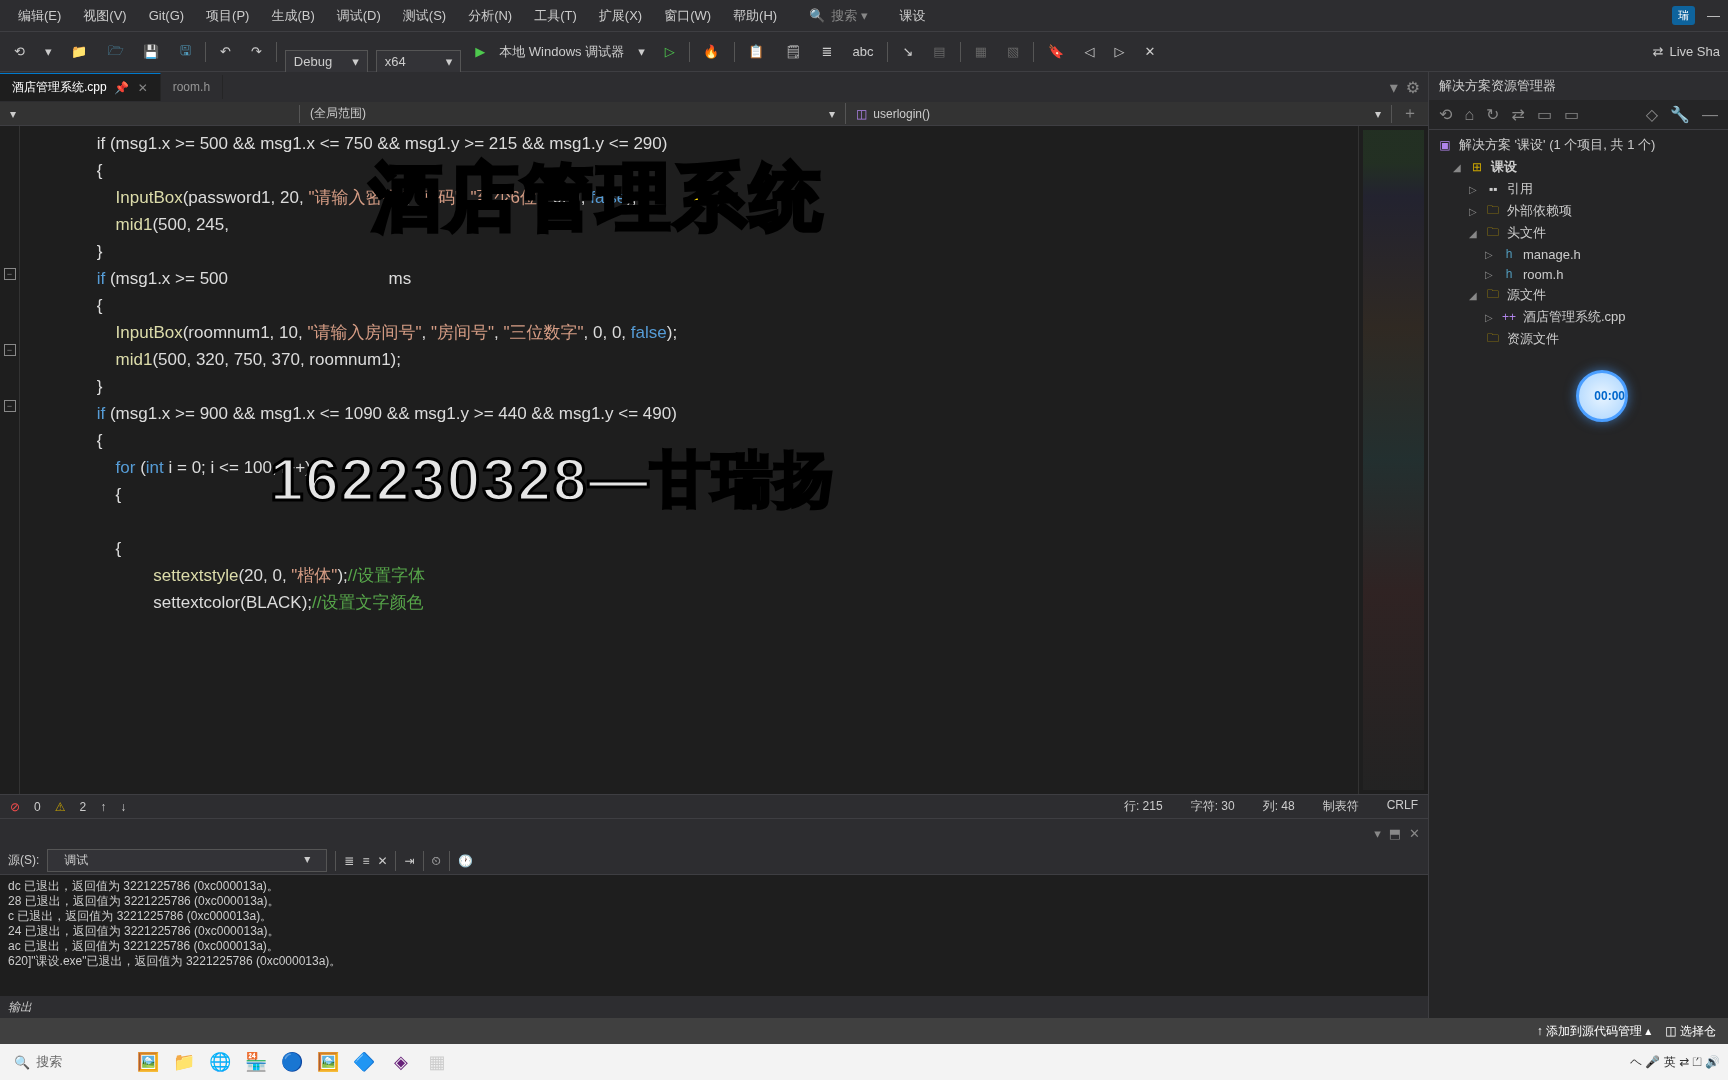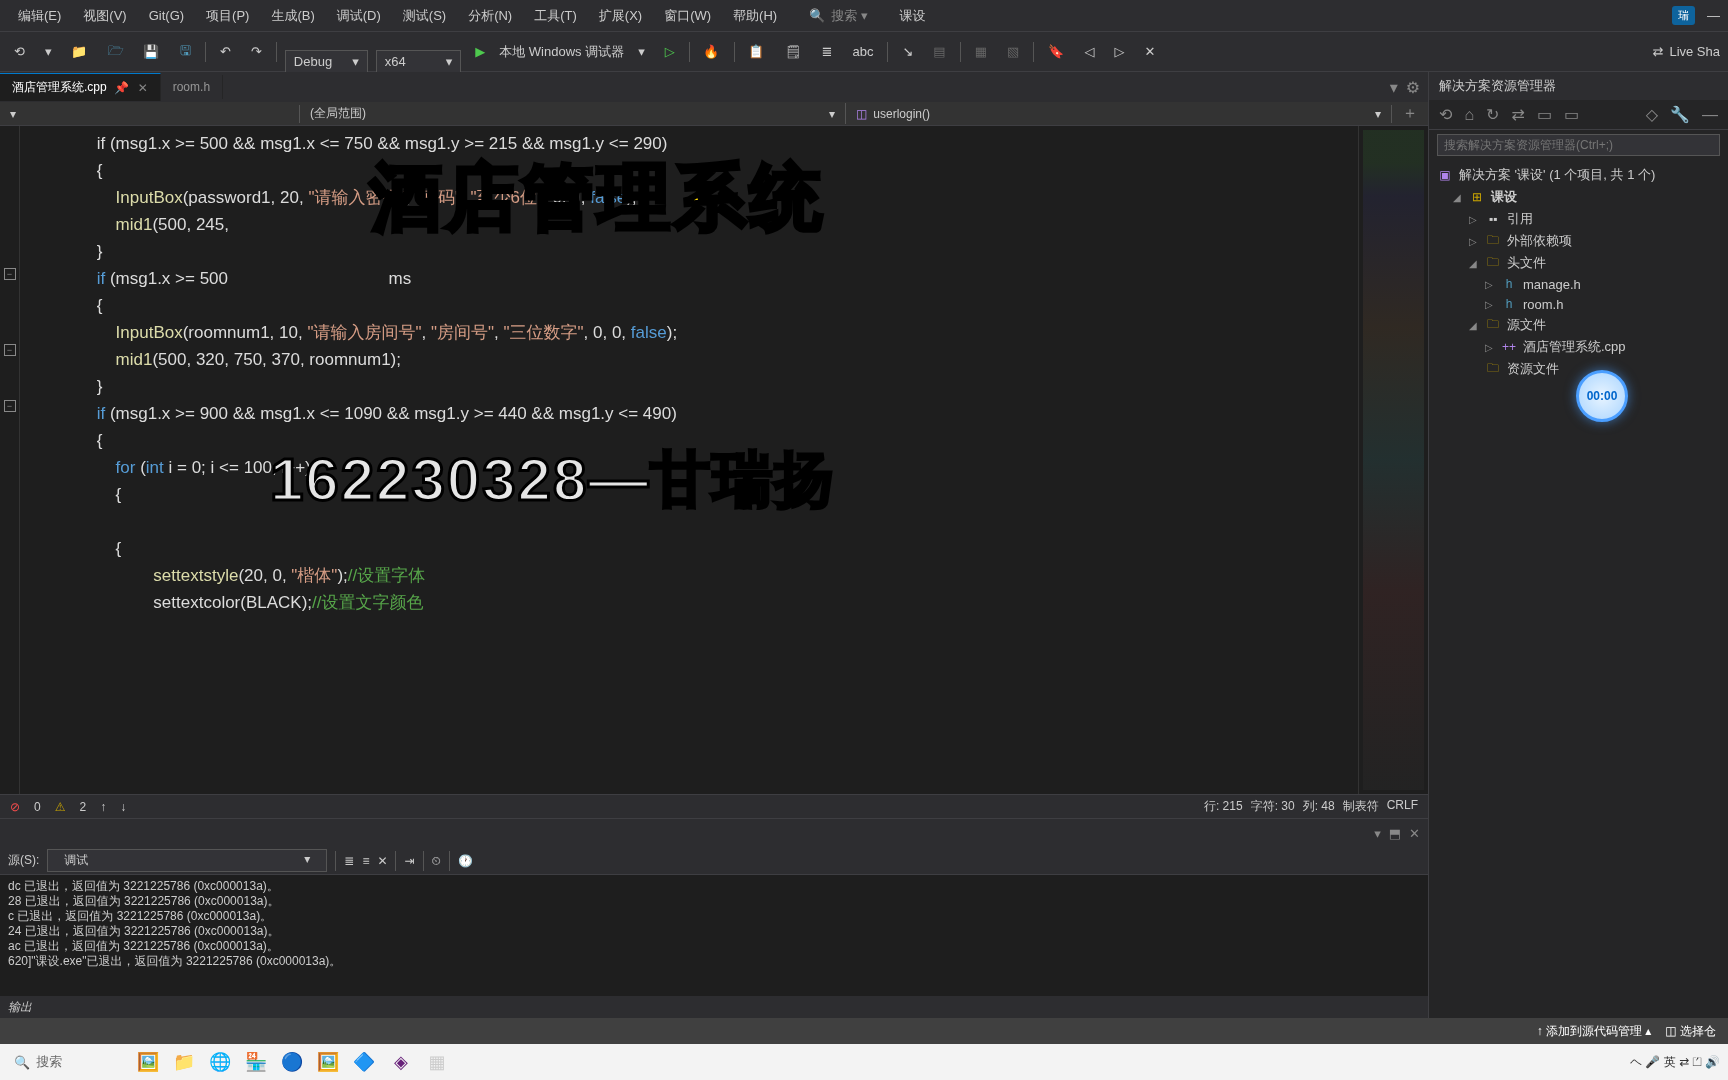--- a/index.html
+++ b/index.html
@@ -37,21 +37,21 @@
 .fold-marker { width: 12px; height: 12px; border: 1px solid #888; margin: 2px auto; font-size: 9px; text-align: center; line-height: 10px; color: #888; }
 .code-area { flex: 1; padding: 4px 0 0 20px; font-family: Consolas, monospace; font-size: 17px; line-height: 26px; color: #dcdcdc; white-space: pre; overflow: hidden; position: relative; }
 .kw { color: #569cd6; }
 .str { color: #d69d85; }
 .cmt { color: #57a64a; }
 .fn { color: #dcdcaa; }
 .minimap { width: 70px; background: #1e1e1e; border-left: 1px solid #333; position: relative; }
 .minimap-content { position: absolute; inset: 4px; background: linear-gradient(#2a4a2a 5%, #2a2a4a 10%, #4a3a2a 30%, #2a4a4a 50%, #4a2a2a 70%, #2a2a2a 100%); opacity: 0.4; }
 
 .status-line { background: #2d2d30; height: 24px; display: flex; align-items: center; padding: 0 10px; gap: 14px; font-size: 12px; color: #ccc; border-top: 1px solid #3e3e42; }
-.status-right { margin-left: auto; display: flex; gap: 8px; text-align: center; }
+.status-right { margin-left: auto; display: flex; gap: 28px; text-align: center; }
 .err-icon { color: #f14c4c; }
 .warn-icon { color: #cca700; }
 
 .output-panel { height: 200px; background: #1e1e1e; border-top: 1px solid #3e3e42; display: flex; flex-direction: column; }
 .output-header { height: 28px; background: #2d2d30; display: flex; align-items: center; justify-content: flex-end; padding: 0 8px; gap: 8px; color: #888; font-size: 13px; }
 .output-toolbar { height: 28px; background: #2d2d30; display: flex; align-items: center; padding: 0 8px; gap: 8px; font-size: 12px; border-bottom: 1px solid #3e3e42; }
 .output-dd { background: #333337; border: 1px solid #555; padding: 2px 16px; width: 280px; display: flex; justify-content: space-between; }
 .output-text { flex: 1; padding: 4px 8px; font-family: Consolas, monospace; font-size: 12px; line-height: 15px; color: #ccc; white-space: pre; overflow: auto; }
 .output-footer { height: 22px; background: #2d2d30; padding: 3px 8px; font-size: 12px; color: #ccc; font-style: italic; }
 
@@ -71,21 +71,21 @@
 .bottom-statusbar { position: absolute; bottom: 36px; left: 0; right: 0; height: 26px; background: #404040; color: #fff; display: flex; align-items: center; padding: 0 12px; font-size: 12px; }
 .bsb-right { margin-left: auto; display: flex; gap: 14px; align-items: center; }
 
 .taskbar { position: absolute; bottom: 0; left: 0; right: 0; height: 36px; background: #f3f3f3; display: flex; align-items: center; padding: 0 8px; gap: 6px; }
 .taskbar-search { width: 120px; padding: 6px; color: #666; font-size: 13px; display: flex; align-items: center; gap: 6px; }
 .task-icon { width: 30px; height: 30px; border-radius: 4px; display: flex; align-items: center; justify-content: center; font-size: 18px; }
 .tb-tray { margin-left: auto; display: flex; gap: 10px; font-size: 12px; color: #333; align-items: center; }
 
 .overlay-title { position: absolute; top: 150px; left: 370px; font-size: 72px; font-weight: 900; color: #ffd800; -webkit-text-stroke: 4px #000; letter-spacing: 4px; pointer-events: none; }
 .overlay-sub { position: absolute; top: 440px; left: 270px; font-size: 60px; font-weight: 900; color: #e5e5e5; -webkit-text-stroke: 3px #000; letter-spacing: 2px; pointer-events: none; text-align: right; }
-.timer-badge { position: absolute; top: 370px; right: 100px; width: 52px; height: 52px; border-radius: 50%; background: radial-gradient(circle, #e8f4ff, #a8d4ff); border: 3px solid #4a9eff; display: flex; align-items: center; justify-content: center; font-size: 12px; color: #0066cc; font-weight: bold; box-shadow: 0 0 12px rgba(74,158,255,0.6); }
+.timer-badge { position: absolute; top: 370px; right: 100px; width: 52px; height: 52px; border-radius: 50%; background: radial-gradient(circle, #e8f4ff, #a8d4ff); border: 3px solid #4a9eff; display: flex; align-items: center; justify-content: flex-end; font-size: 12px; color: #0066cc; font-weight: bold; box-shadow: 0 0 12px rgba(74,158,255,0.6); }
 </style>
 </head>
 <body>
 
 <div class="menubar">
   <span class="menu-item">编辑(E)</span>
   <span class="menu-item">视图(V)</span>
   <span class="menu-item">Git(G)</span>
   <span class="menu-item">项目(P)</span>
   <span class="menu-item">生成(B)</span>
@@ -269,21 +269,20 @@
       <span>⌂</span>
       <span>↻</span>
       <span>⇄</span>
       <span>▭</span>
       <span>▭</span>
       <span style="margin-left:auto"></span>
       <span>◇</span>
       <span>🔧</span>
       <span>—</span>
     </div>
-    <div class="sp-search"><input placeholder="搜索解决方案资源管理器(Ctrl+;)" style=""></div>
     <div class="sp-tree">
       <div class="tree-item indent-0">
           <span class="tree-icon ic-sln">▣</span>
           <span>解决方案 '课设' (1 个项目, 共 1 个)</span>
         </div>
       <div class="tree-item indent-1">
           <span class="expand-arrow">◢</span>
           <span class="tree-icon ic-proj">⊞</span>
           <span style="font-weight:bold">课设</span>
         </div>

